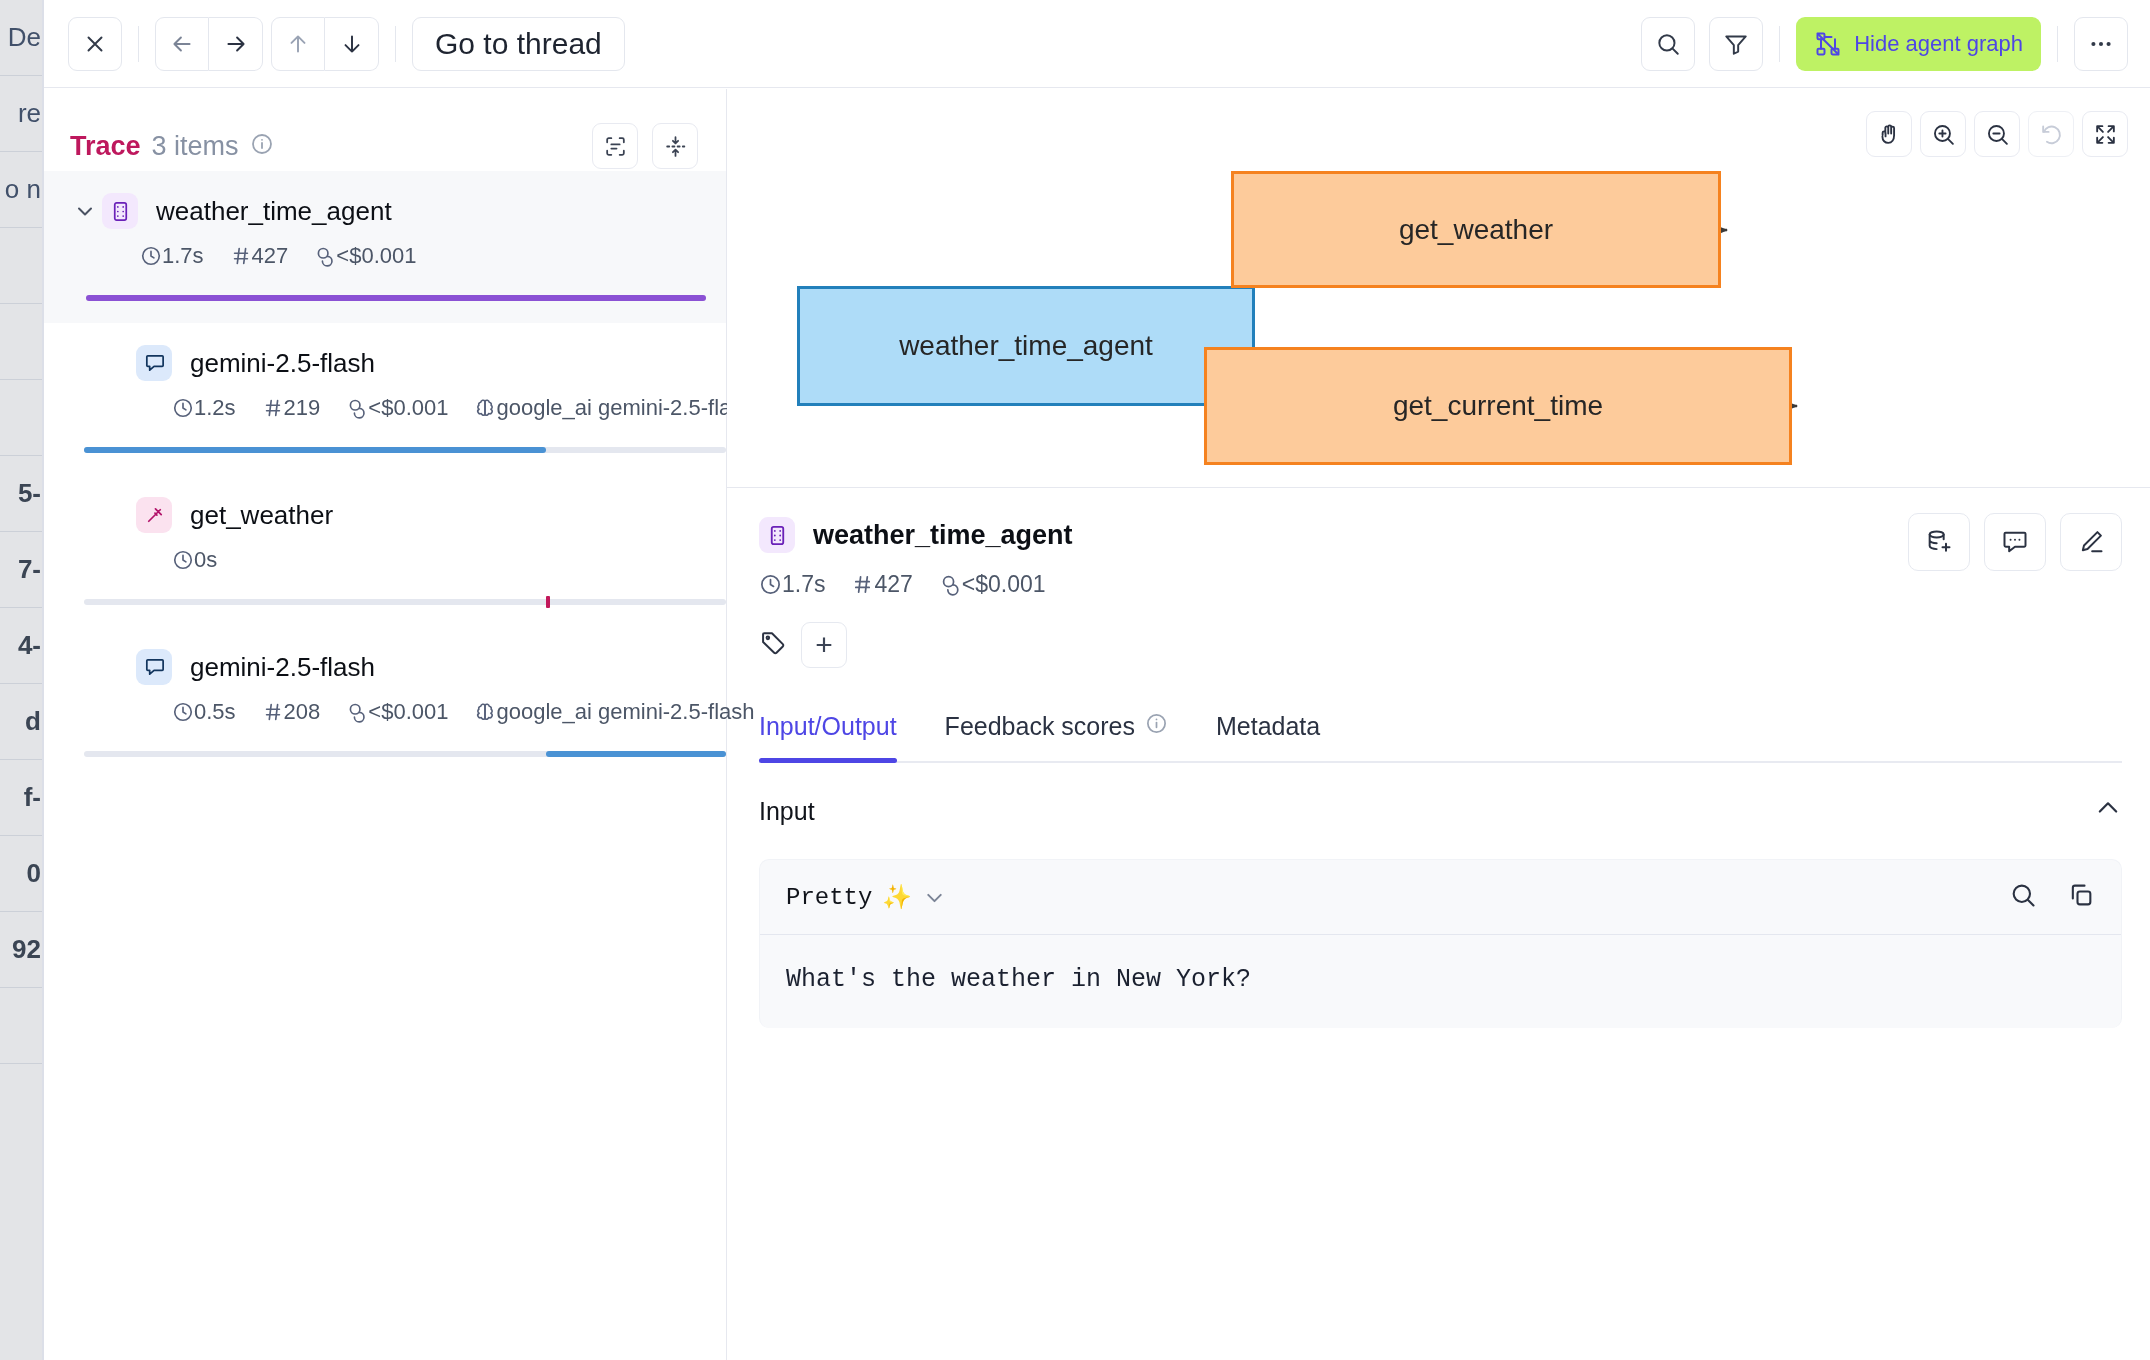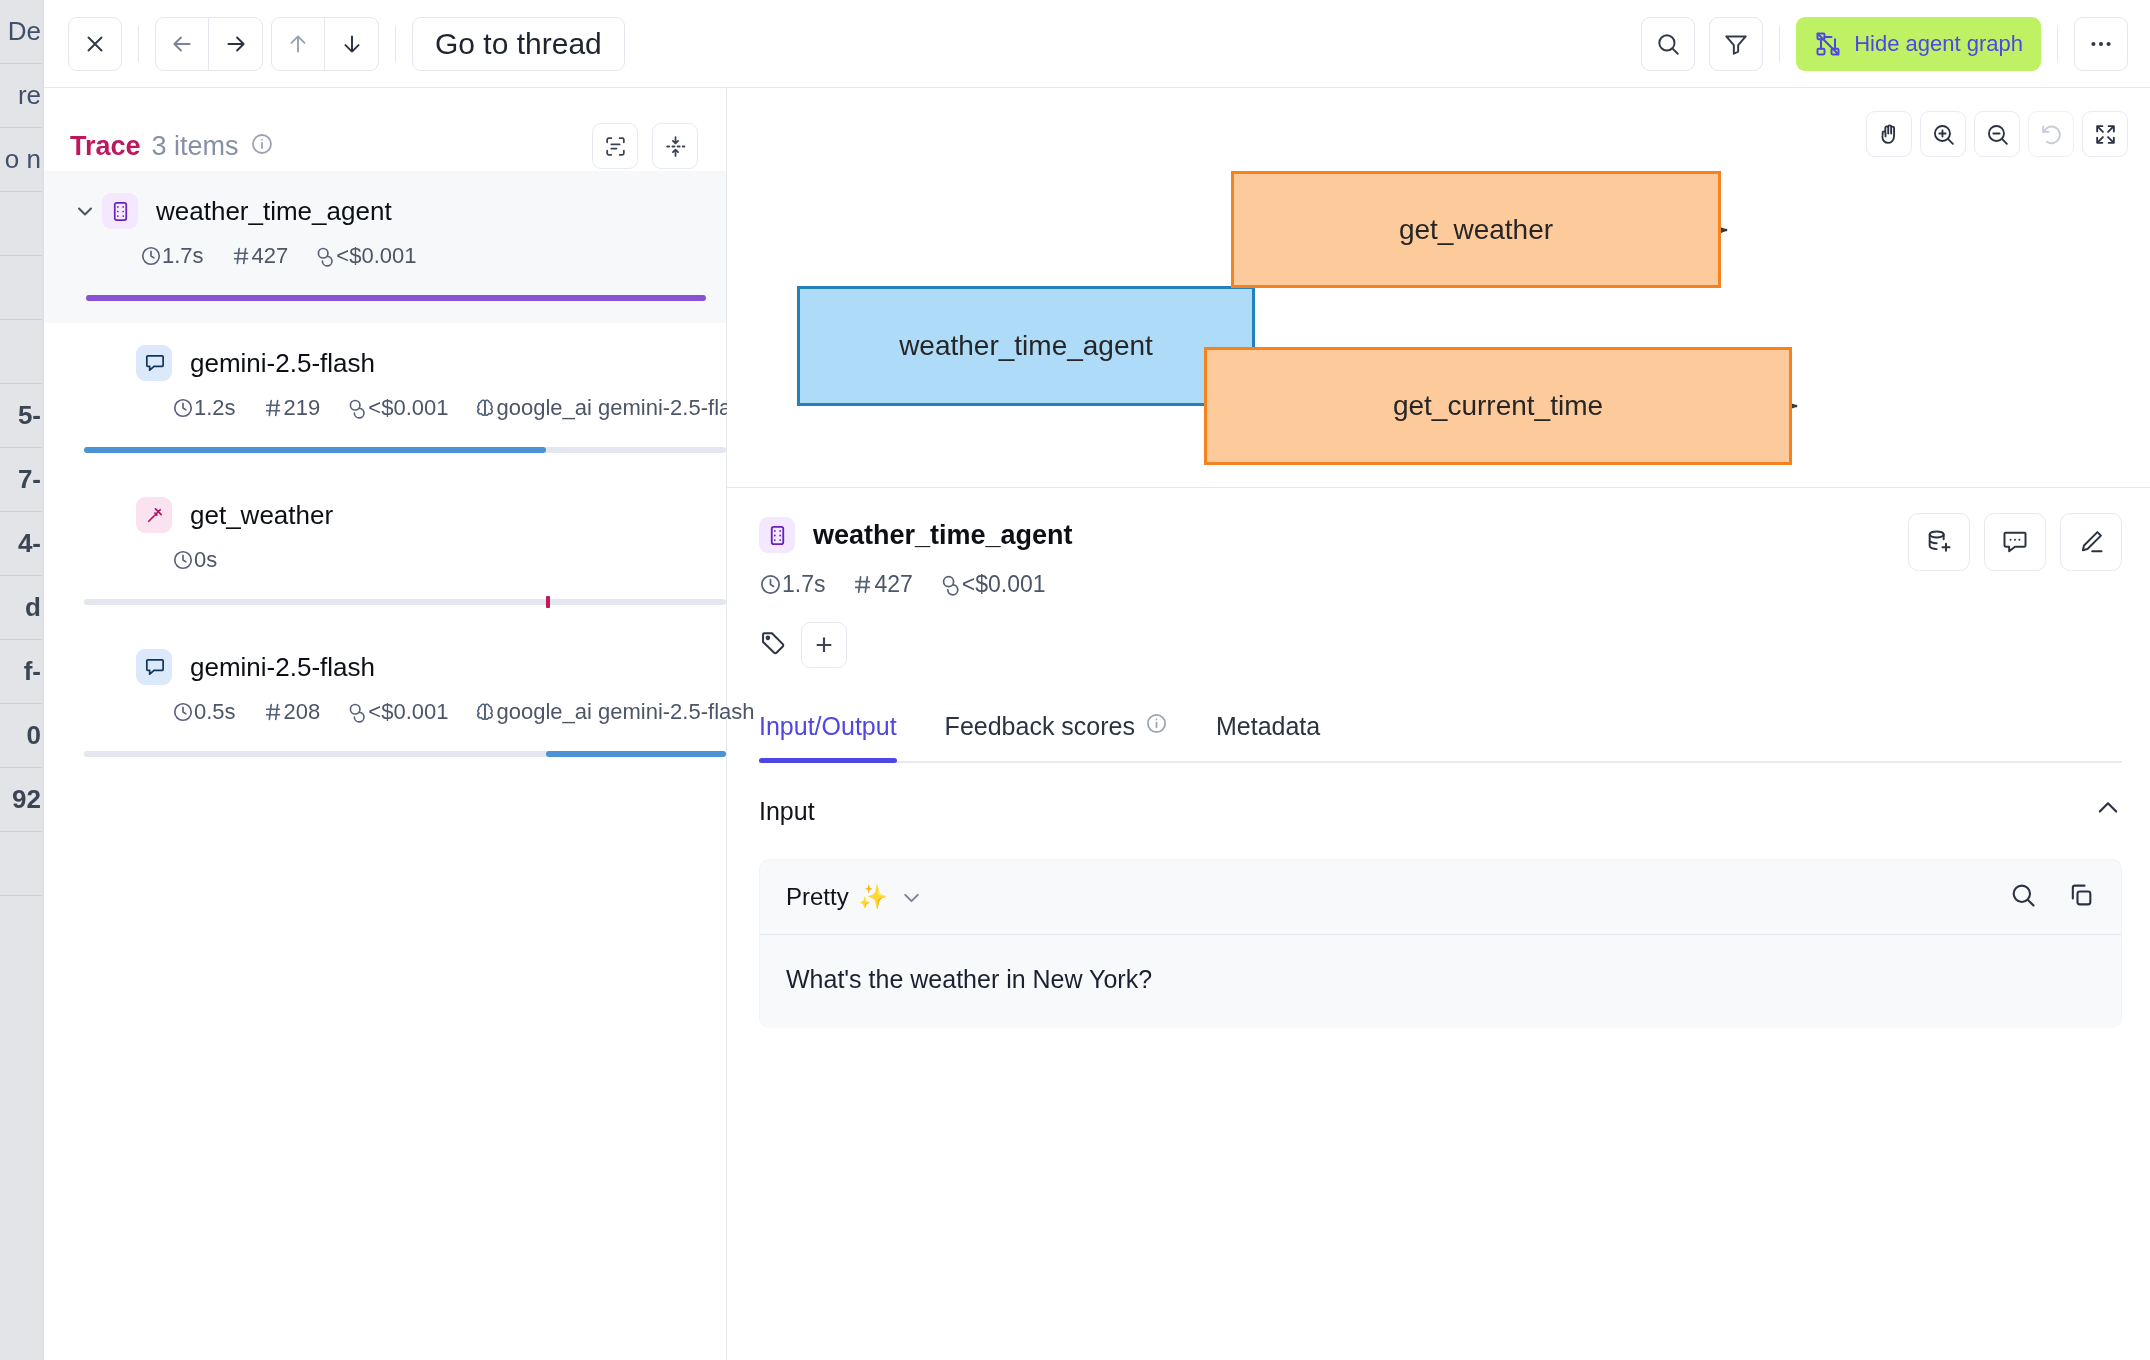--- a/index.html
+++ b/index.html
@@ -15,21 +15,21 @@
   #bg-page {
     position: absolute; inset: 0;
     background: #e9eaec;
   }
   #bg-table {
     position: absolute; left: 0; top: 0; width: 42px; height: 1360px;
     background: #e3e4e7;
     overflow: hidden;
   }
   .bg-row {
-    height: 64px; border-bottom: 1px solid #ccd0d8;
+    height: 76px; border-bottom: 1px solid #ccd0d8;
     display: flex; align-items: center; justify-content: flex-end;
     padding-right: 1px;
     font-size: 26px; font-weight: 700; color: #3b4554;
     white-space: nowrap;
     padding-left: 34px;
   }
   .bg-row.light { font-weight: 400; color: #41506a; }
 
   
   #modal {
@@ -215,21 +215,21 @@
   #io-section { margin: 0 30px 0 32px; }
   #io-header {
     display: flex; align-items: center;
     height: 96px;
     font-size: 25px; color: #11141b;
   }
   #io-header .hs { flex: 1; }
   #io-chevron { color: #2b3242; }
   #io-card {
     border-radius: 10px; overflow: hidden; background: #f8f9fb;
-    border: 1px solid #f1f3f7; border-bottom: none;
+    border: 1px solid #f1f3f7; border-bottom: none; font-family: Liberation Mono, monospace;
   }
   #io-card-bar {
     height: 75px; display: flex; align-items: center;
     padding: 0 26px; border-bottom: 1px solid #e4e7ef;
   }
   #pretty-sel {
     display: flex; align-items: center; gap: 10px;
     font-size: 24px; color: #11141b;
   }
   #io-card-bar .hs { flex: 1; }

